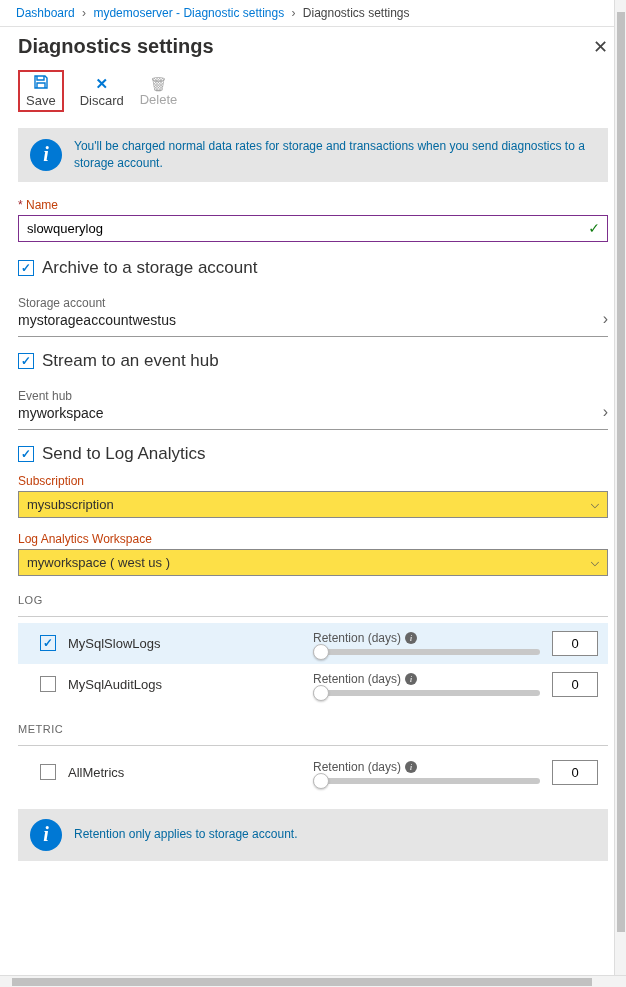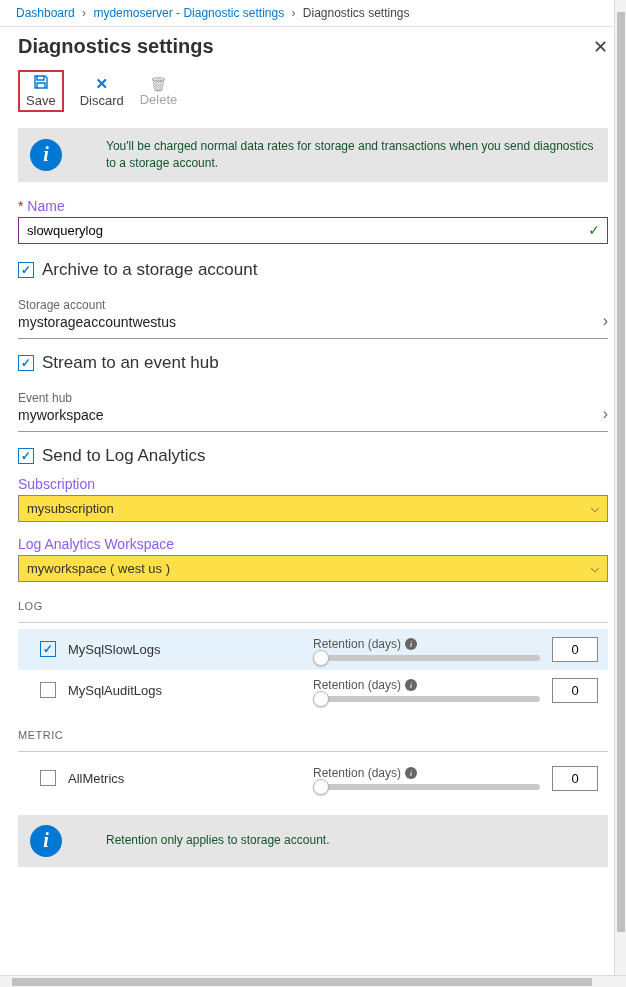--- a/index.html
+++ b/index.html
@@ -76,22 +76,22 @@
     display: flex;
     align-items: center;
     justify-content: center;
     color: #fff;
     font-weight: bold;
     font-family: Georgia, serif;
     font-style: italic;
     font-size: 20px;
     flex-shrink: 0;
   }
-  .info-text { font-size: 12px; color: #14532d; line-height: 1.4; margin-left: 32px; }
-  .field-label { font-size: 14px; color: #8b5cf6; margin-bottom: 3px; display: block; }
+  .info-text { font-size: 12px; color: #0369a1; line-height: 1.4; }
+  .field-label { font-size: 12px; color: #c2410c; margin-bottom: 3px; display: block; }
   .required::before { content: "* "; color: #a4262c; }
   .text-input {
     width: 100%;
     border: 1px solid #7c2e8c;
     padding: 5px 8px;
     font-size: 13px;
     outline: none;
     position: relative;
   }
   .input-wrap { position: relative; margin-bottom: 16px; }

